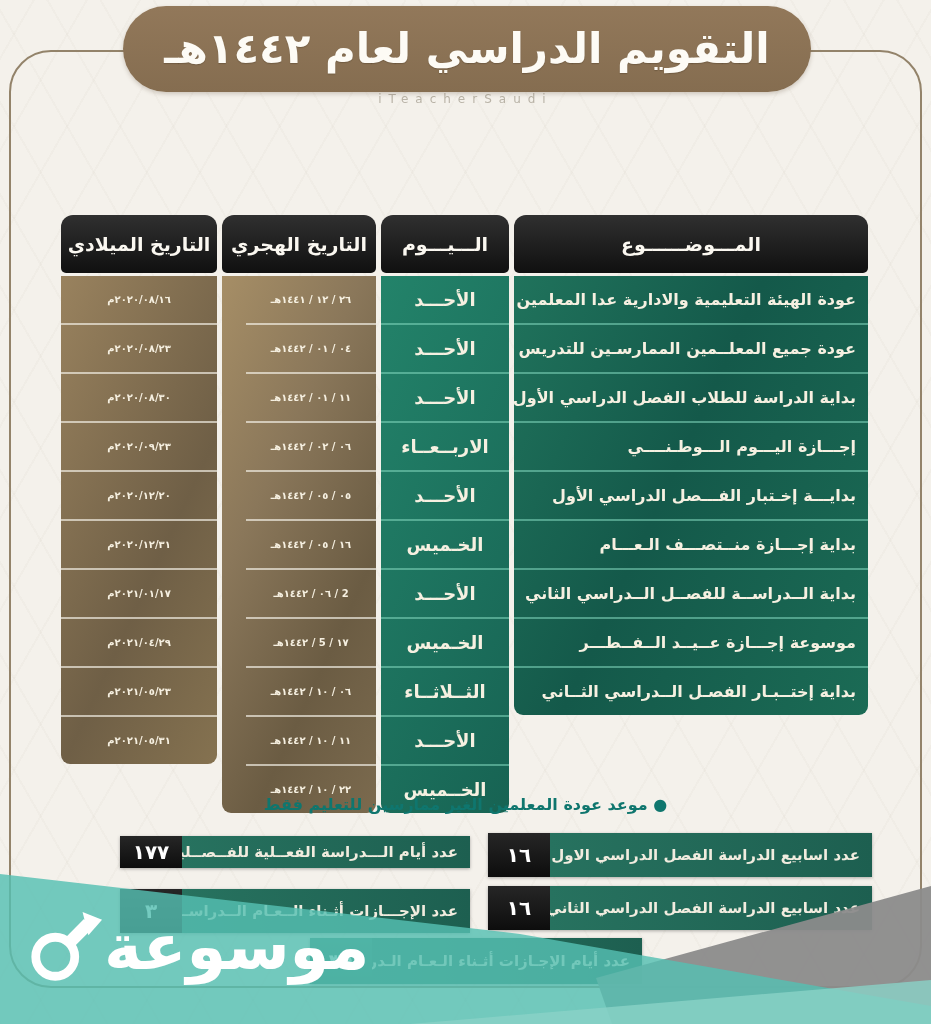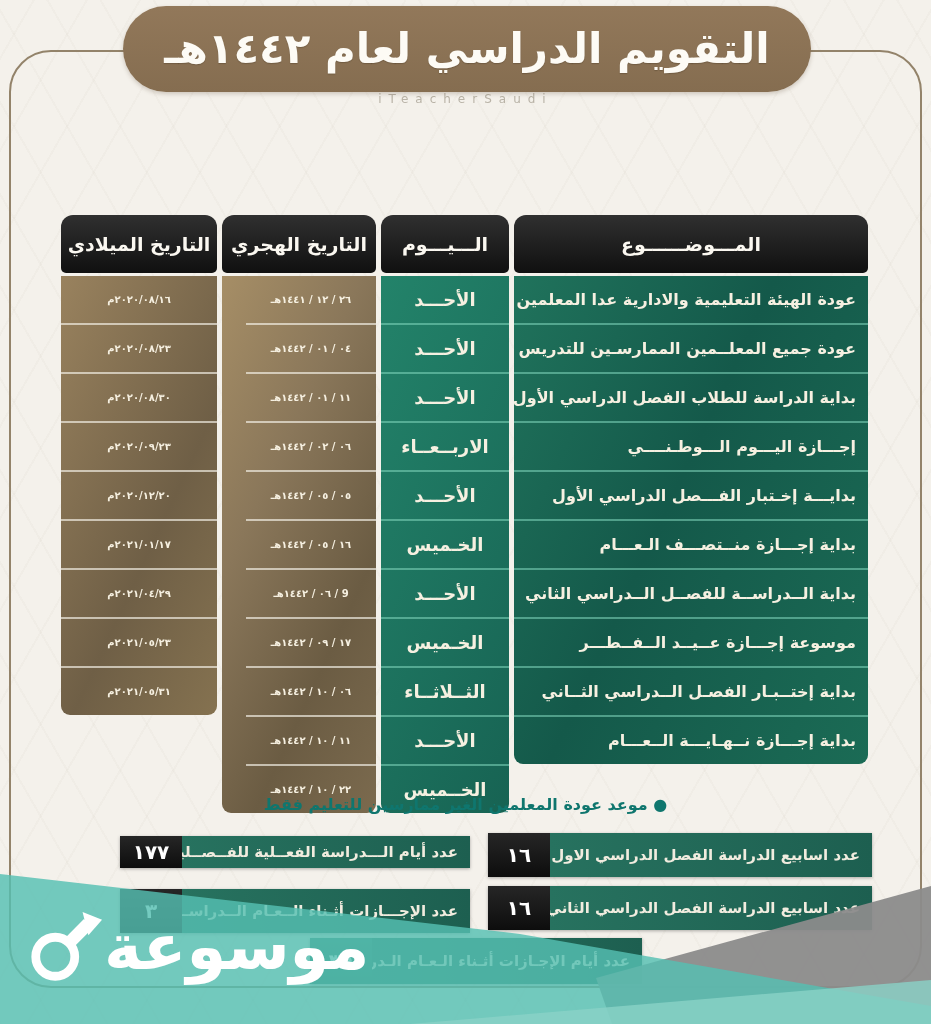--- a/index.html
+++ b/index.html
@@ -116,21 +116,20 @@
     <div class="col-body">
         <div class="cell">عودة الهيئة التعليمية والادارية عدا المعلمين •</div>
         <div class="cell">عودة جميع المعلــمين الممارسـين للتدريس</div>
         <div class="cell">بداية الدراسة للطلاب الفصل الدراسي الأول</div>
         <div class="cell">إجـــازة اليـــوم الـــوطـنــــي</div>
         <div class="cell">بدايـــة إخـتبار الفـــصل الدراسي الأول</div>
         <div class="cell">بداية إجـــازة منــتصـــف الـعـــام</div>
         <div class="cell">بداية الــدراســة للفصــل الــدراسي الثاني</div>
         <div class="cell">موسوعة إجـــازة عــيــد الــفــطـــر</div>
         <div class="cell">بداية إختــبـار الفصـل الــدراسي الثــاني</div>
-        <div class="cell">بداية إجـــازة نــهـايـــة الــعـــام</div>
       </div>
   </div>
   <div class="col col-day">
     <div class="hcell">الـــيـــوم</div>
     <div class="col-body">
         <div class="cell">الأحـــد</div>
         <div class="cell">الأحـــد</div>
         <div class="cell">الأحـــد</div>
         <div class="cell">الاربــعــاء</div>
         <div class="cell">الأحـــد</div>
@@ -144,35 +143,36 @@
   </div>
   <div class="col col-hijri">
     <div class="hcell">التاريخ الهجري</div>
     <div class="col-body">
         <div class="cell">٢٦ / ١٢ / ١٤٤١هـ</div>
         <div class="cell">٠٤ / ٠١ / ١٤٤٢هـ</div>
         <div class="cell">١١ / ٠١ / ١٤٤٢هـ</div>
         <div class="cell">٠٦ / ٠٢ / ١٤٤٢هـ</div>
         <div class="cell">٠٥ / ٠٥ / ١٤٤٢هـ</div>
         <div class="cell">١٦ / ٠٥ / ١٤٤٢هـ</div>
-        <div class="cell">9 / ٠٦ / ١٤٤٢هـ</div>
-        <div class="cell">١٧ / ٠٩ / ١٤٤٢هـ</div>
+        <div class="cell">2 / ٠٦ / ١٤٤٢هـ</div>
+        <div class="cell">١٧ / 5 / ١٤٤٢هـ</div>
         <div class="cell">٠٦ / ١٠ / ١٤٤٢هـ</div>
         <div class="cell">١١ / ١٠ / ١٤٤٢هـ</div>
         <div class="cell">٢٢ / ١٠ / ١٤٤٢هـ</div>
       </div>
   </div>
   <div class="col col-greg">
     <div class="hcell">التاريخ الميلادي</div>
     <div class="col-body">
         <div class="cell">٢٠٢٠/٠٨/١٦م</div>
         <div class="cell">٢٠٢٠/٠٨/٢٣م</div>
         <div class="cell">٢٠٢٠/٠٨/٣٠م</div>
         <div class="cell">٢٠٢٠/٠٩/٢٣م</div>
         <div class="cell">٢٠٢٠/١٢/٢٠م</div>
+        <div class="cell">٢٠٢٠/١٢/٣١م</div>
         <div class="cell">٢٠٢١/٠١/١٧م</div>
         <div class="cell">٢٠٢١/٠٤/٢٩م</div>
         <div class="cell">٢٠٢١/٠٥/٢٣م</div>
         <div class="cell">٢٠٢١/٠٥/٣١م</div>
       </div>
   </div>
 </div>
 
 <div class="footnote">● موعد عودة المعلمين الغير ممارسين للتعليم فقط</div>
 

